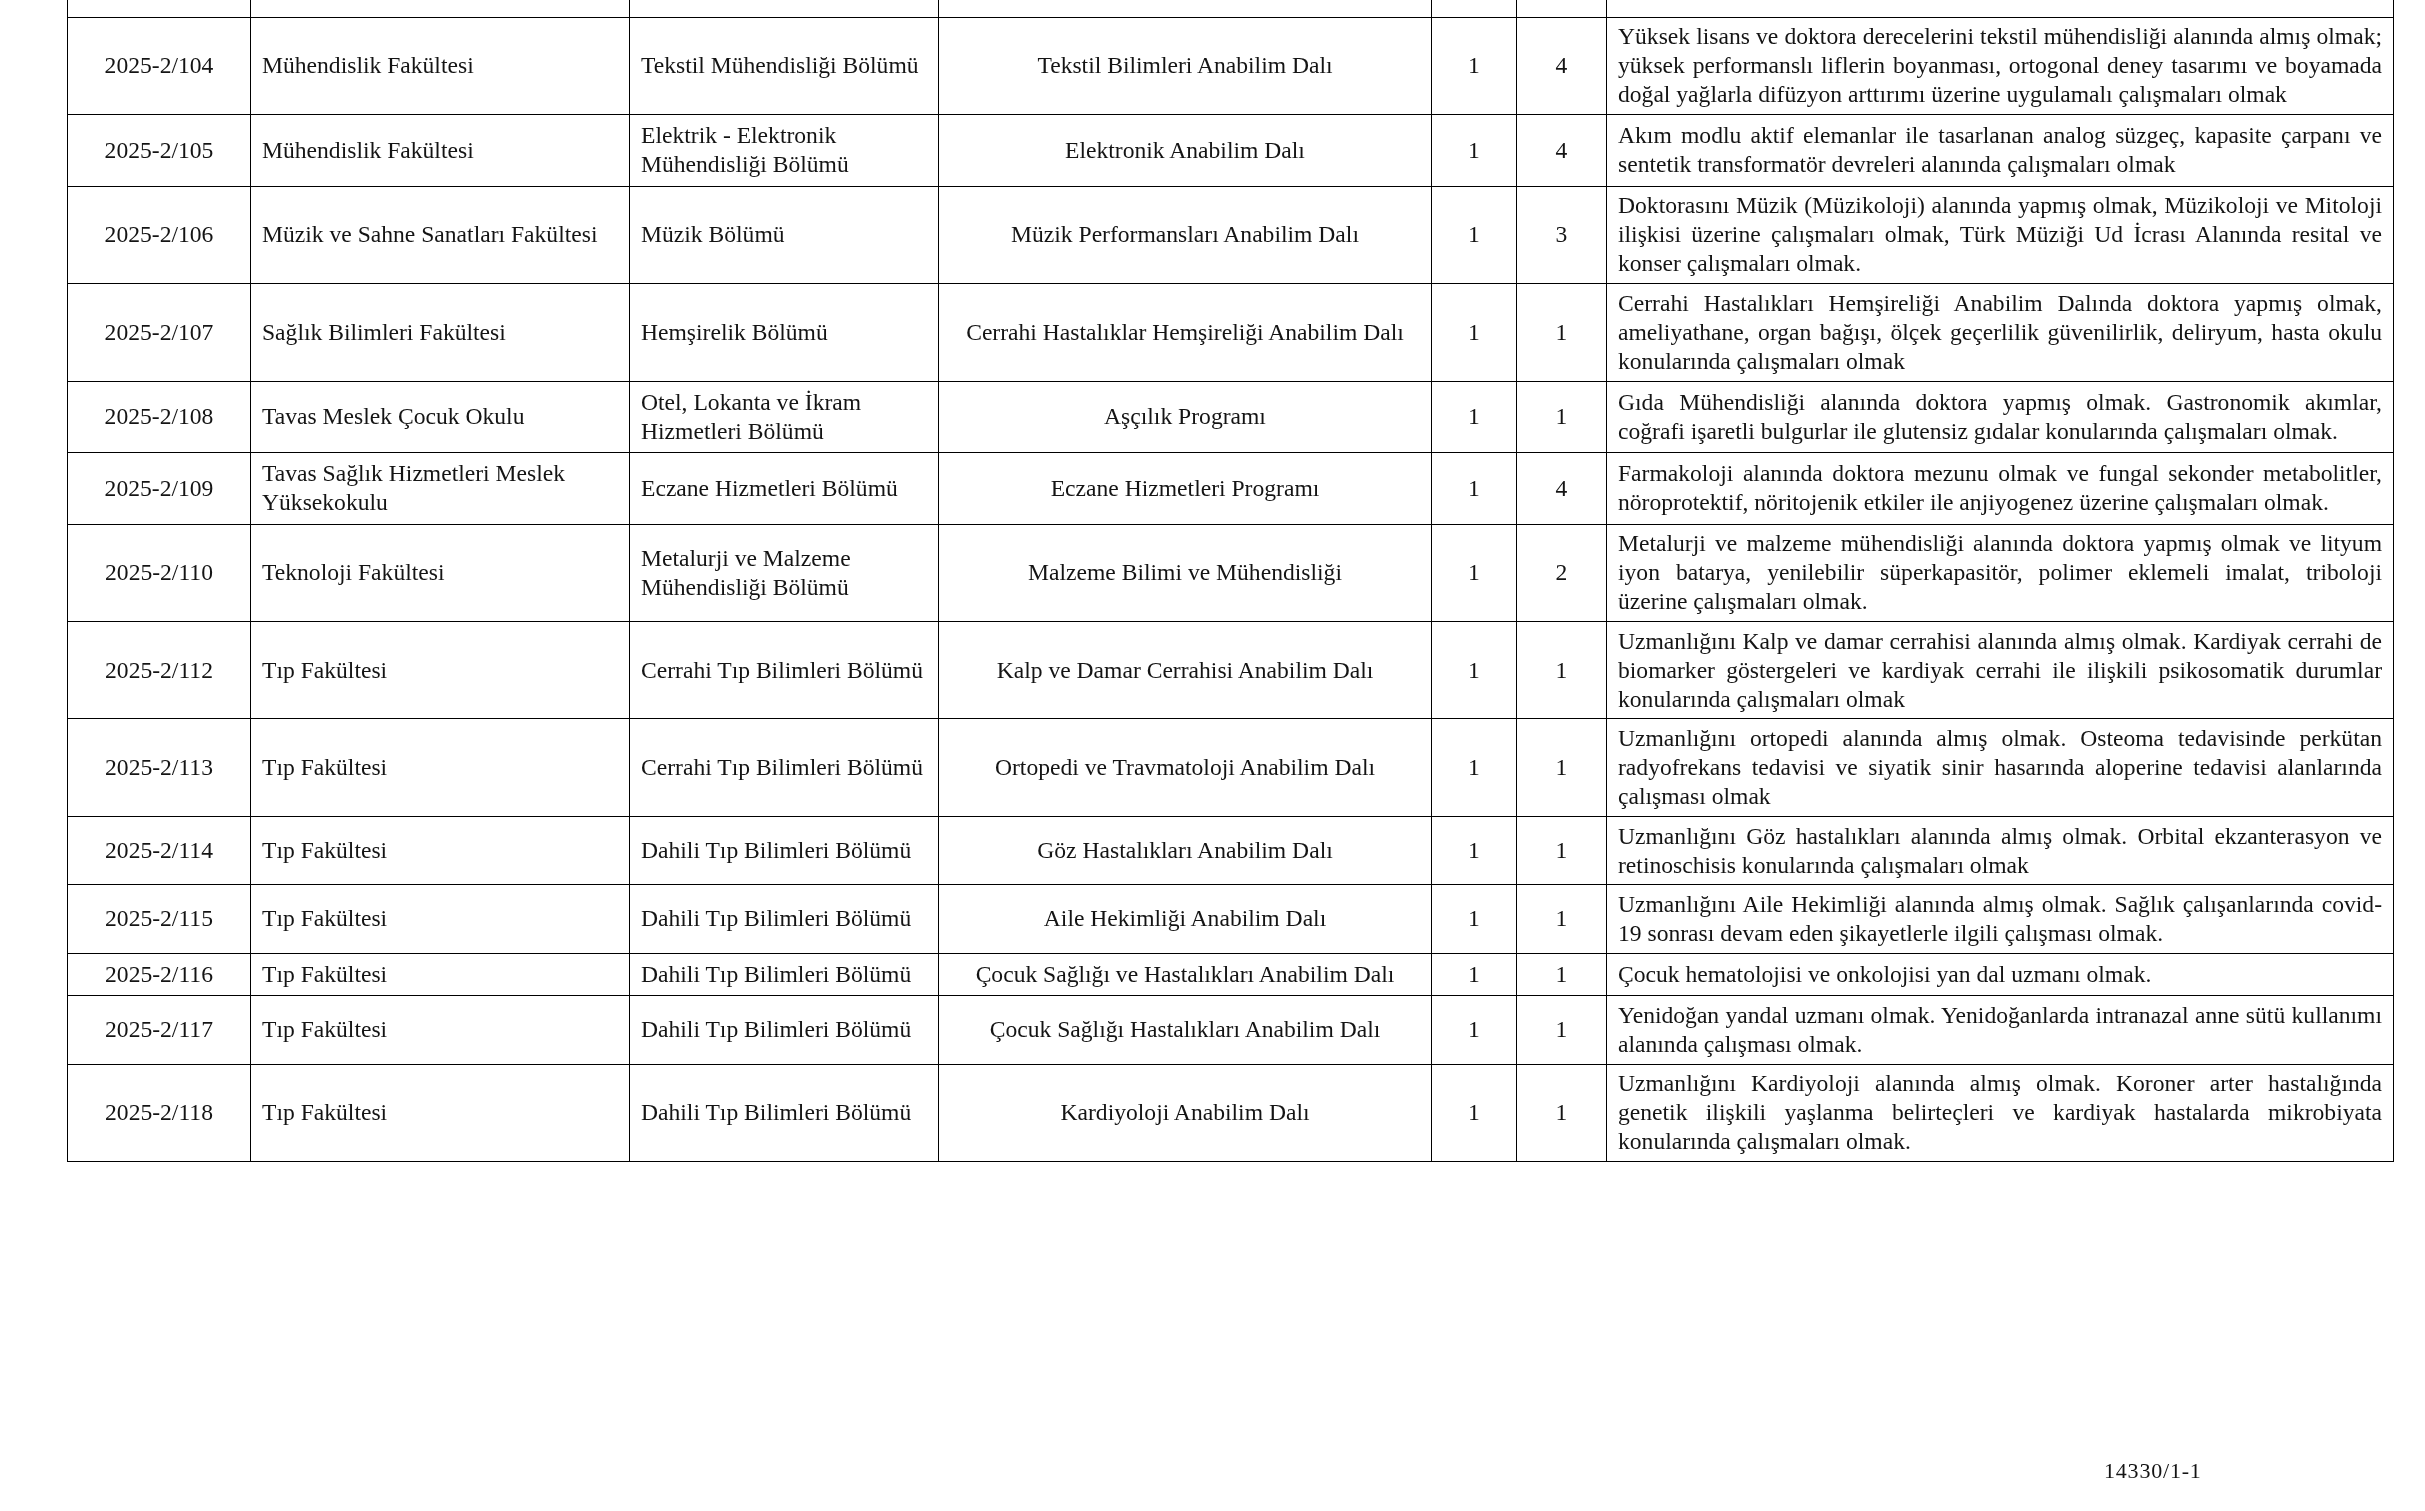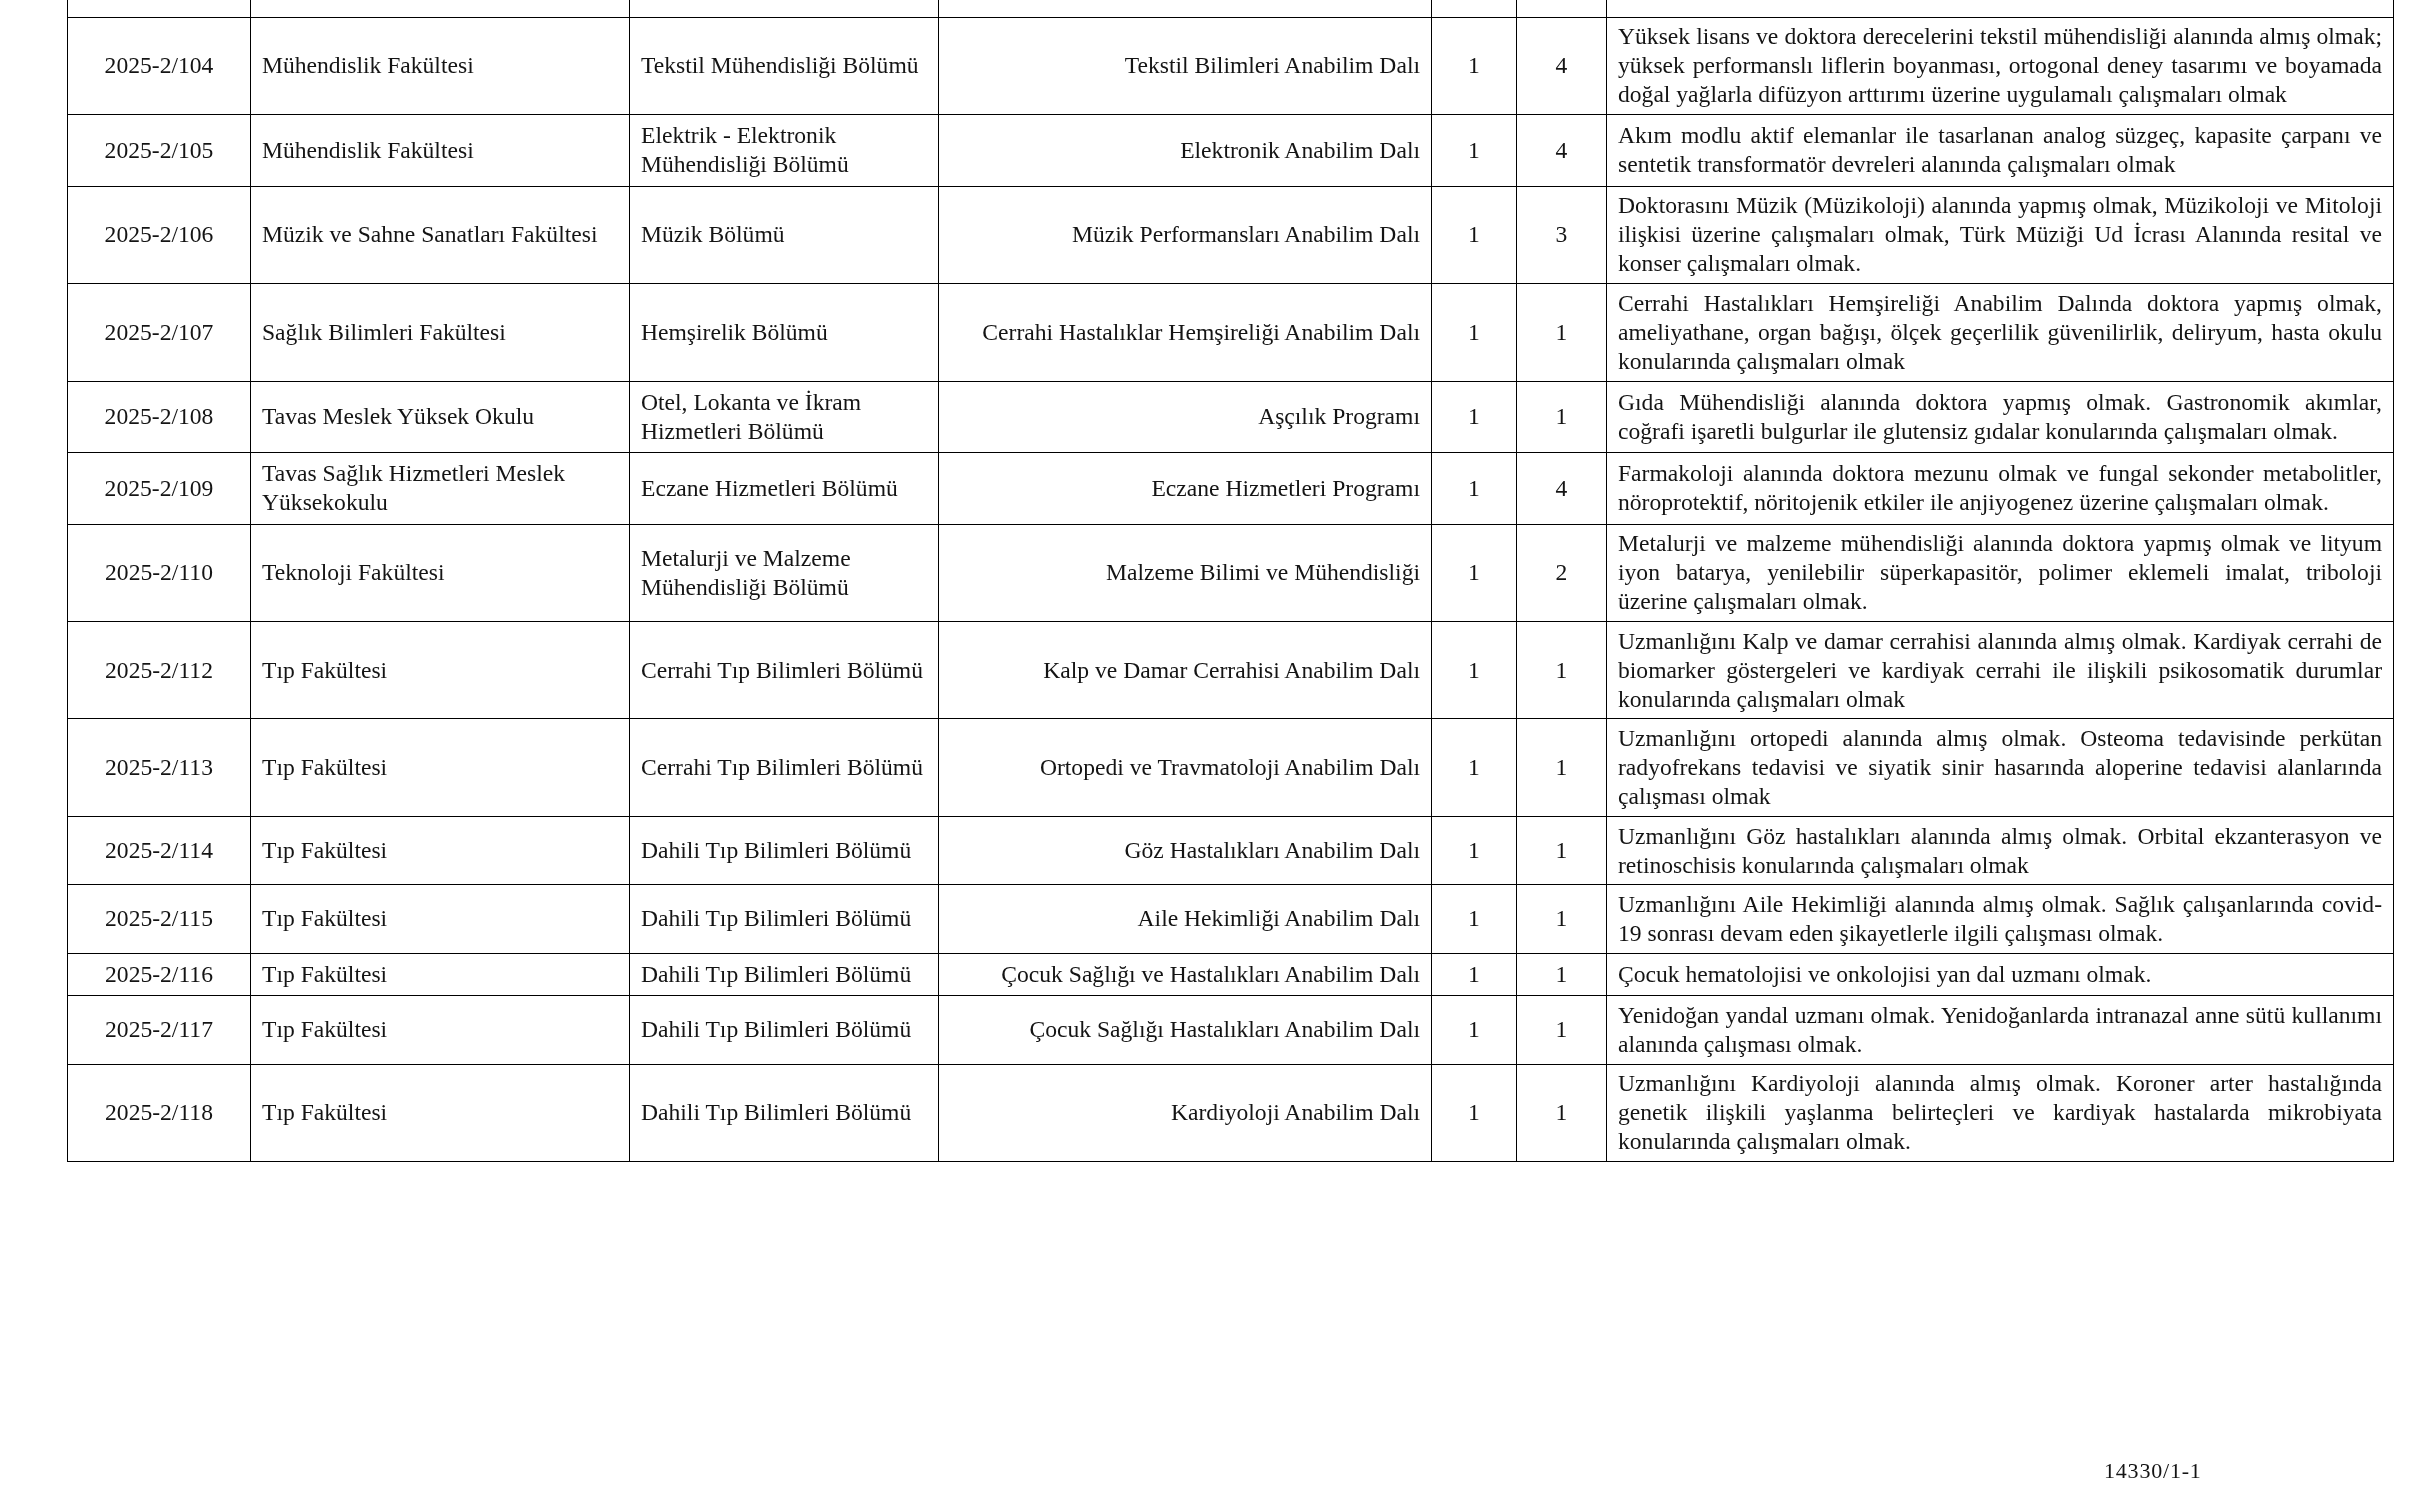--- a/index.html
+++ b/index.html
@@ -30,21 +30,21 @@
     word-wrap: break-word;
   }
   tr.spacer td {
     border-top: none;
     height: 17.3px;
     padding: 0;
   }
   td.c-id   { text-align: center; }
   td.c-fac  { text-align: left; }
   td.c-dep  { text-align: left; }
-  td.c-prog { text-align: right; margin-left: 21px; }
+  td.c-prog { text-align: center; margin-left: 21px; }
   td.c-num  { text-align: center; }
   td.c-desc { text-align: justify; padding: 4.7px 11px; margin-left: 48px; }
   .footer {
     position: absolute;
     top: 1458px;
     left: 2104px;
     font-size: 22px;
     letter-spacing: 0.8px;
   }
 </style>
@@ -104,21 +104,21 @@
     <td class="c-id">2025-2/107</td>
     <td class="c-fac">Sağlık Bilimleri Fakültesi</td>
     <td class="c-dep">Hemşirelik Bölümü</td>
     <td class="c-prog">Cerrahi Hastalıklar Hemşireliği Anabilim Dalı</td>
     <td class="c-num">1</td>
     <td class="c-num">1</td>
     <td class="c-desc">Cerrahi Hastalıkları Hemşireliği Anabilim Dalında doktora yapmış olmak, ameliyathane, organ bağışı, ölçek geçerlilik güvenilirlik, deliryum, hasta okulu konularında çalışmaları olmak</td>
   </tr>
         <tr>
     <td class="c-id">2025-2/108</td>
-    <td class="c-fac">Tavas Meslek Yüksek Okulu</td>
+    <td class="c-fac">Tavas Meslek Çocuk Okulu</td>
     <td class="c-dep">Otel, Lokanta ve İkram Hizmetleri Bölümü</td>
     <td class="c-prog">Aşçılık Programı</td>
     <td class="c-num">1</td>
     <td class="c-num">1</td>
     <td class="c-desc">Gıda Mühendisliği alanında doktora yapmış olmak. Gastronomik akımlar, coğrafi işaretli bulgurlar ile glutensiz gıdalar konularında çalışmaları olmak.</td>
   </tr>
         <tr>
     <td class="c-id">2025-2/109</td>
     <td class="c-fac">Tavas Sağlık Hizmetleri Meslek Yüksekokulu</td>
     <td class="c-dep">Eczane Hizmetleri Bölümü</td>

